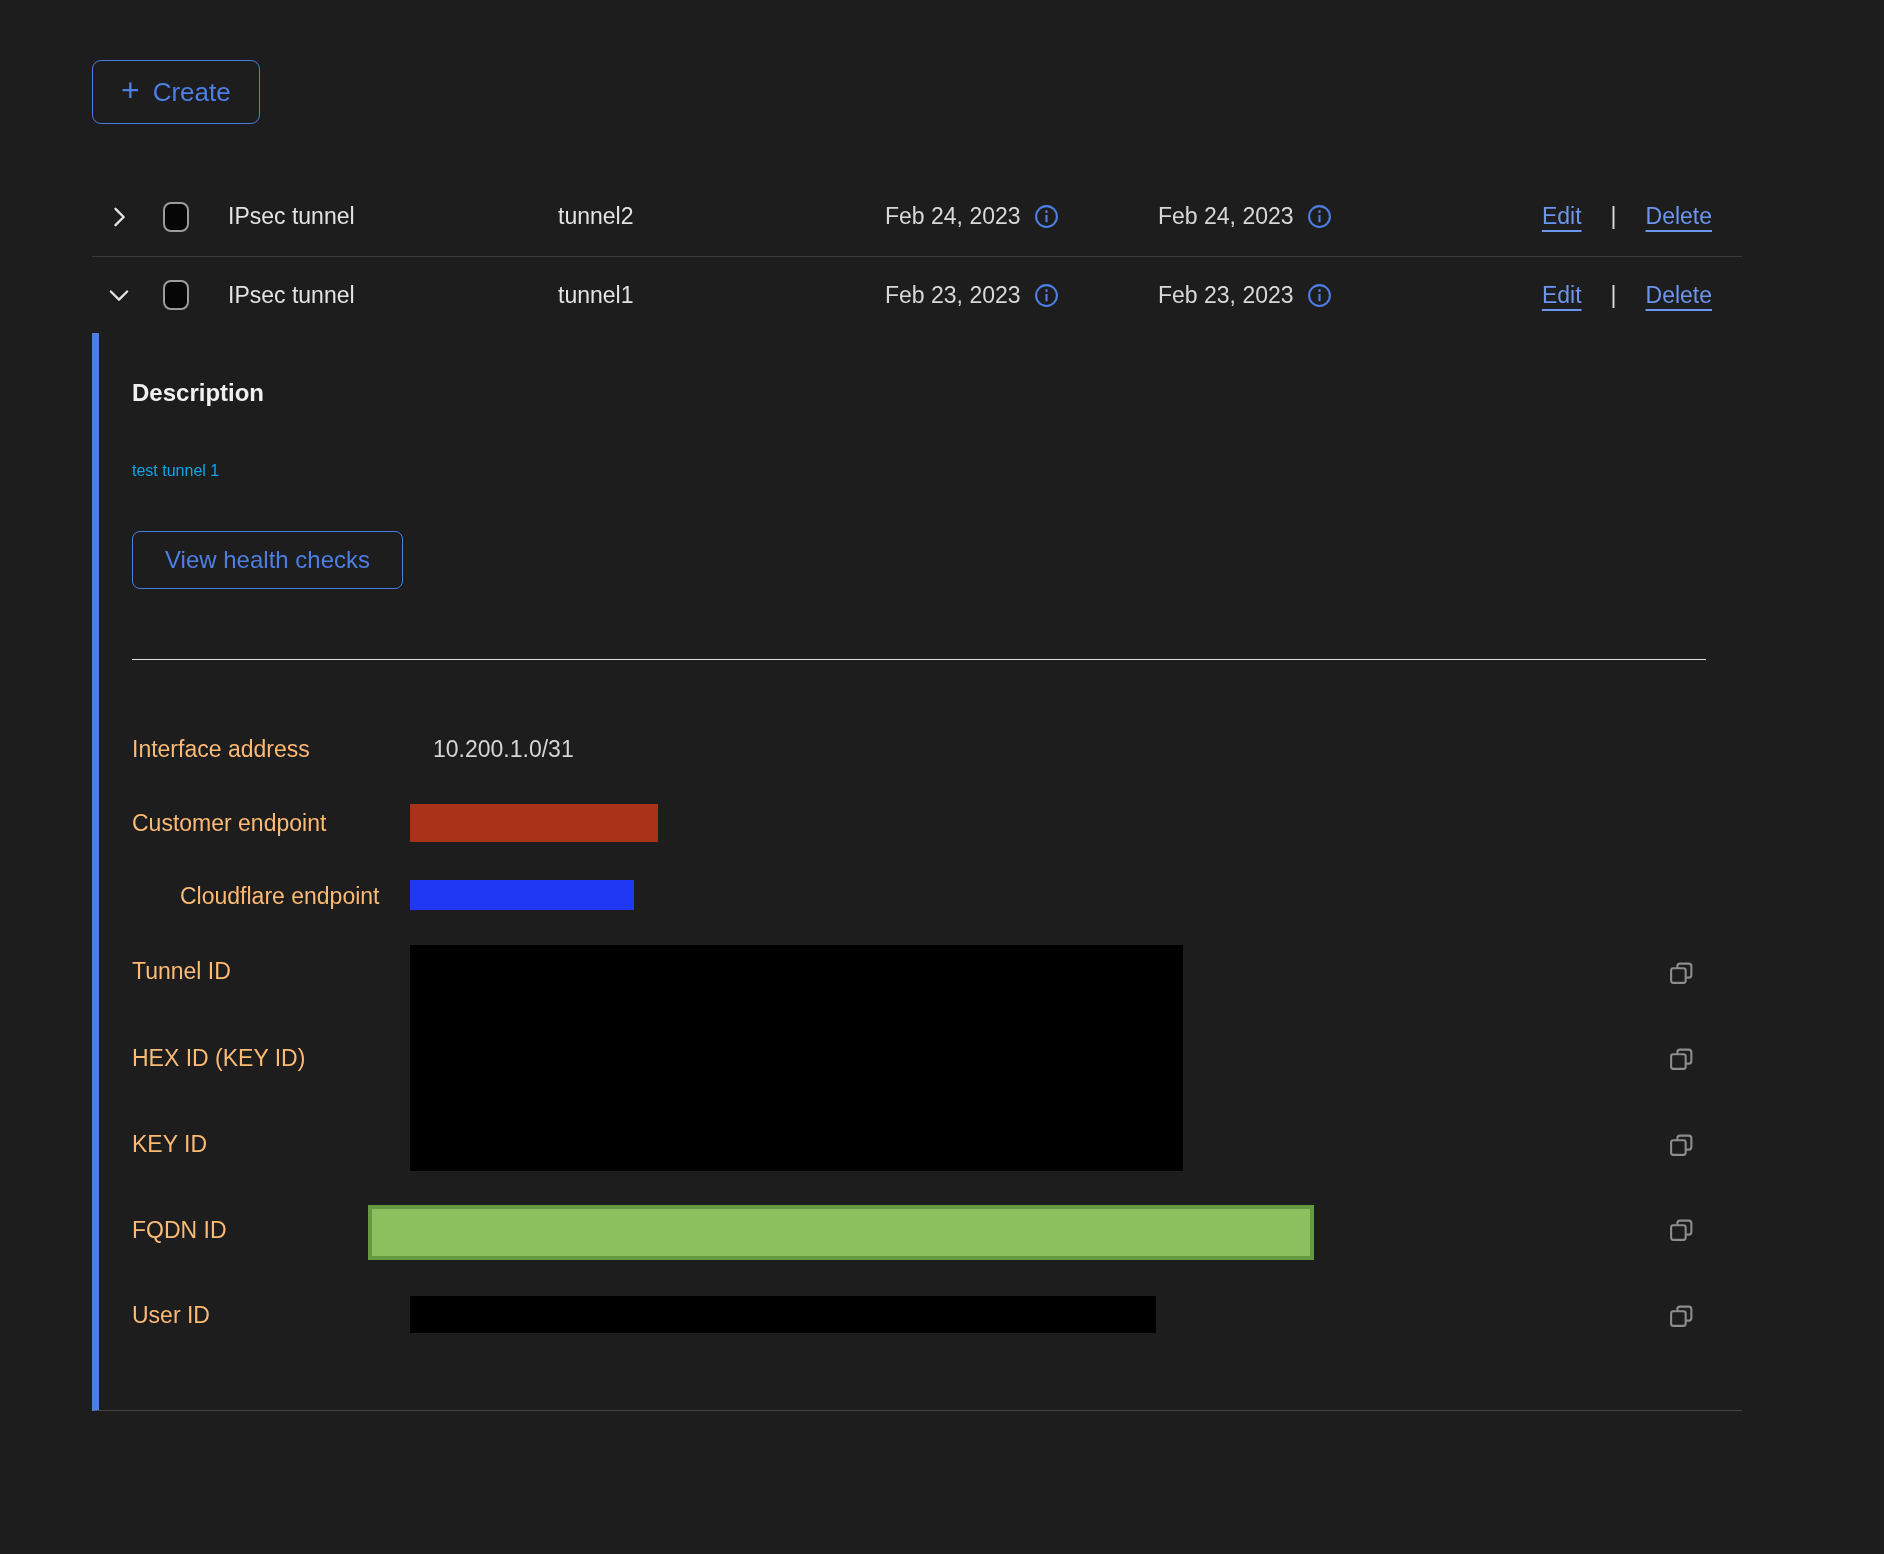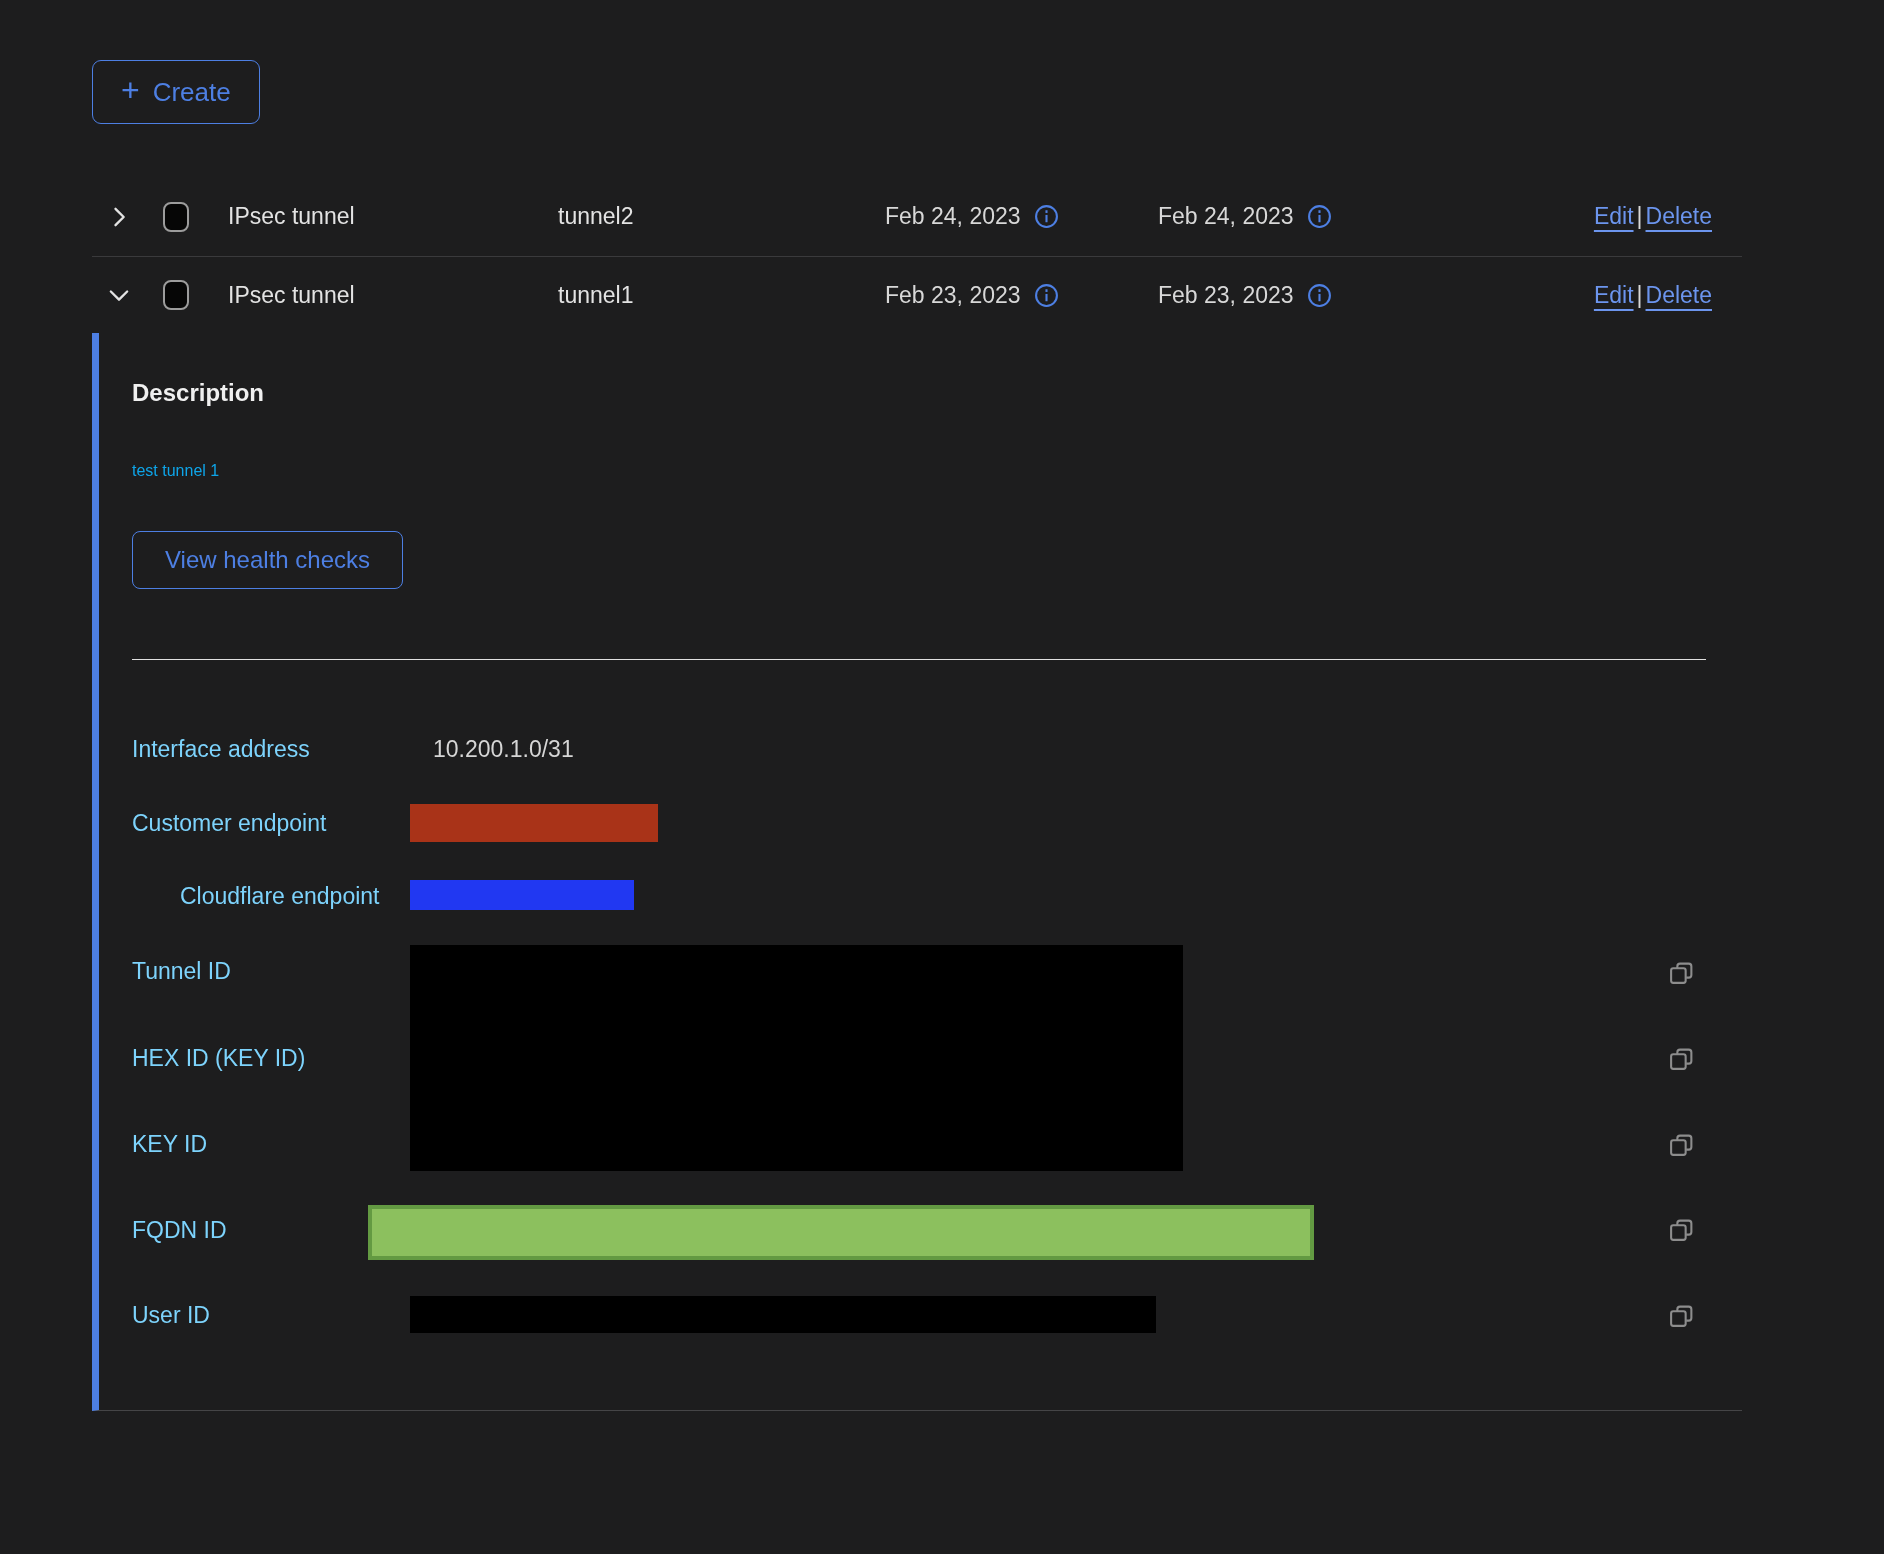--- a/index.html
+++ b/index.html
@@ -36,41 +36,41 @@
   }
   .trow.head{height:62px;font-weight:600;font-size:24px;color:#f5f5f5;}
   .trow.body-row{height:80px;font-size:23px;color:#e3e3e3;}
   .chev-cell{padding-left:13px;display:flex;align-items:center;}
   .chev-btn{background:none;border:none;cursor:pointer;display:flex;align-items:center;padding:0;}
   .checkbox{
     width:26px;height:30px;border:2px solid #9c9c9c;border-radius:8px;
     background:#060606;appearance:none;cursor:pointer;display:block;
   }
   .date-cell{display:flex;align-items:center;gap:13px;color:#d8d8d8;}
-  .actions-cell{display:flex;align-items:center;justify-content:flex-end;gap:3px;padding-right:30px;font-size:23px;}
+  .actions-cell{display:flex;align-items:center;justify-content:flex-end;gap:29px;padding-right:30px;font-size:23px;}
   .link{color:var(--link);text-decoration:underline;text-underline-offset:6px;cursor:pointer;background:none;border:none;font-size:23px;font-family:inherit;}
   .pipe{color:#d9d9d9;}
 
   
   .panel{
     position:relative;width:1650px;height:1078px;
     border-left:7px solid var(--accent);
     border-bottom:1px solid #454547;
   }
   .panel .abs{position:absolute;}
   .desc-label{left:33px;top:46px;font-size:24px;font-weight:600;color:#f0f0f0;}
   .desc-value{left:33px;top:129px;font-size:16px;color:#0ea5e9;}
   .health-btn{
     left:33px;top:198px;height:58px;padding:14px 32px;
     display:inline-flex;align-items:center;
     background:transparent;border:1.5px solid var(--accent);border-radius:8px;
     color:var(--accent);font-size:24px;font-family:inherit;cursor:pointer;
   }
   .divider{left:33px;top:326px;width:1574px;height:0;border-top:1.5px solid var(--divider);}
-  .f-label{left:33px;font-size:23px;color:#7dd3fc;line-height:28px;}
+  .f-label{left:33px;font-size:23px;color:#fdba74;line-height:28px;}
   .f-value{font-size:23px;color:#d6d6d6;line-height:28px;}
   .redact{display:block;}
   .redact.red{background:var(--red-redaction);}
   .redact.blue{background:var(--blue-redaction);}
   .redact.black{background:var(--black-redaction);}
   .redact.green{background:var(--green-redaction);border:4px solid var(--green-redaction-border);}
   .copy-btn{background:none;border:none;cursor:pointer;padding:0;line-height:0;}
   svg{display:block;}
 </style>
 </head>

